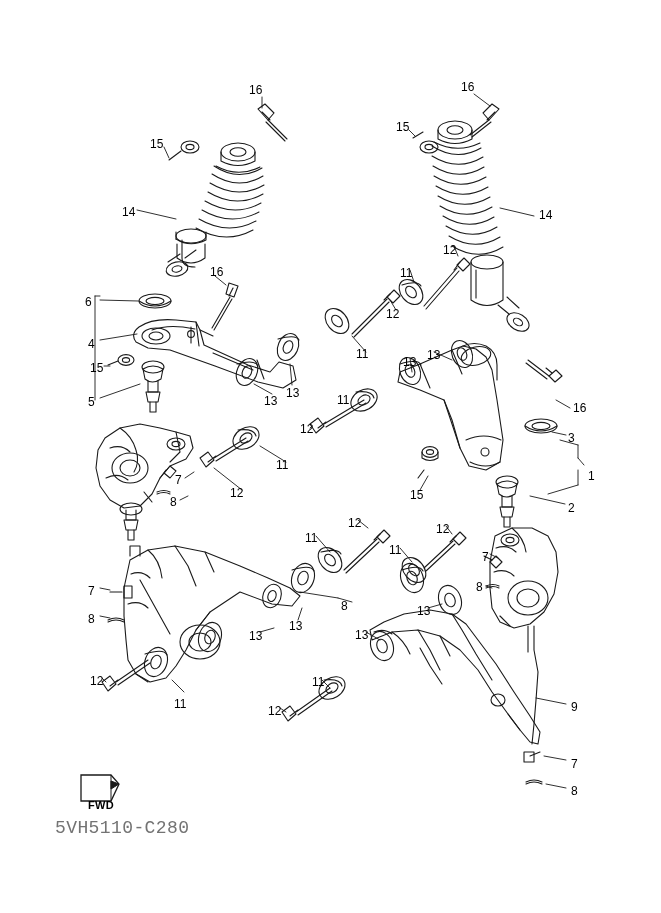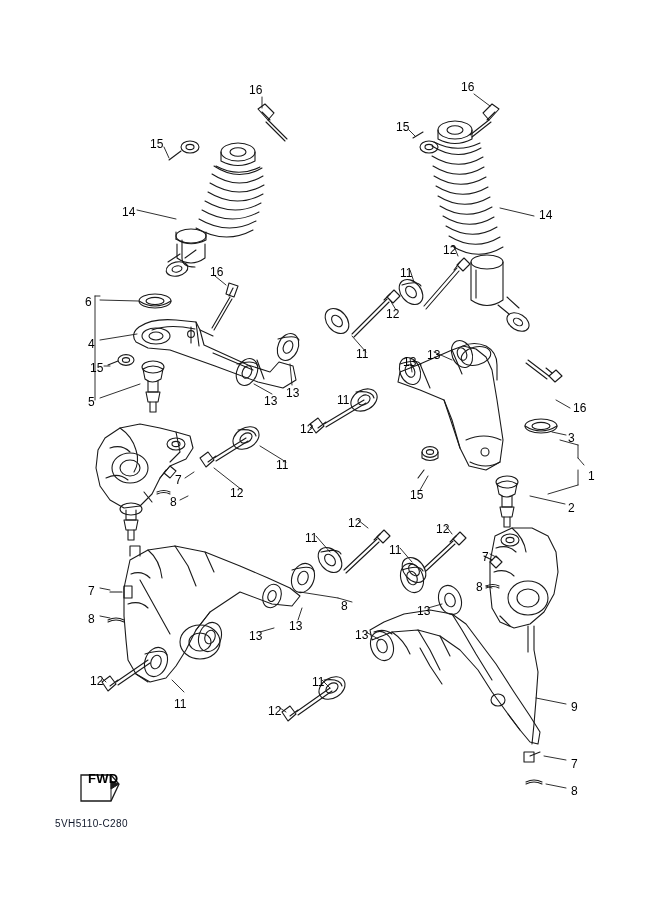--- a/index.html
+++ b/index.html
@@ -29,38 +29,38 @@
     color: #000000;
     line-height: 12px;
     white-space: nowrap;
     user-select: none;
     text-align: right;
   }
   #part-number {
     position: absolute;
     left: 55px;
     top: 818px;
-    font-family: Liberation Sans, sans-serif;
-    font-size: 10px;
+    font-family: Liberation Mono, monospace;
+    font-size: 18px;
     letter-spacing: 0.4px;
-    color: #0f172a;
+    color: #737373;
   }
   #fwd-badge {
     position: absolute;
     left: 77px;
     top: 771px;
     width: 44px;
     height: 34px;
   }
   #fwd-badge .fwd-label {
     position: absolute;
     left: 11px;
-    top: 0;
+    top: 28px;
     font-family: "Liberation Sans", sans-serif;
-    font-size: 13px;
+    font-size: 11px;
     font-weight: bold;
     letter-spacing: 0.3px;
     color: #000000;
   }
 </style>
 </head>
 <body>
 
 <div id="page">
 

